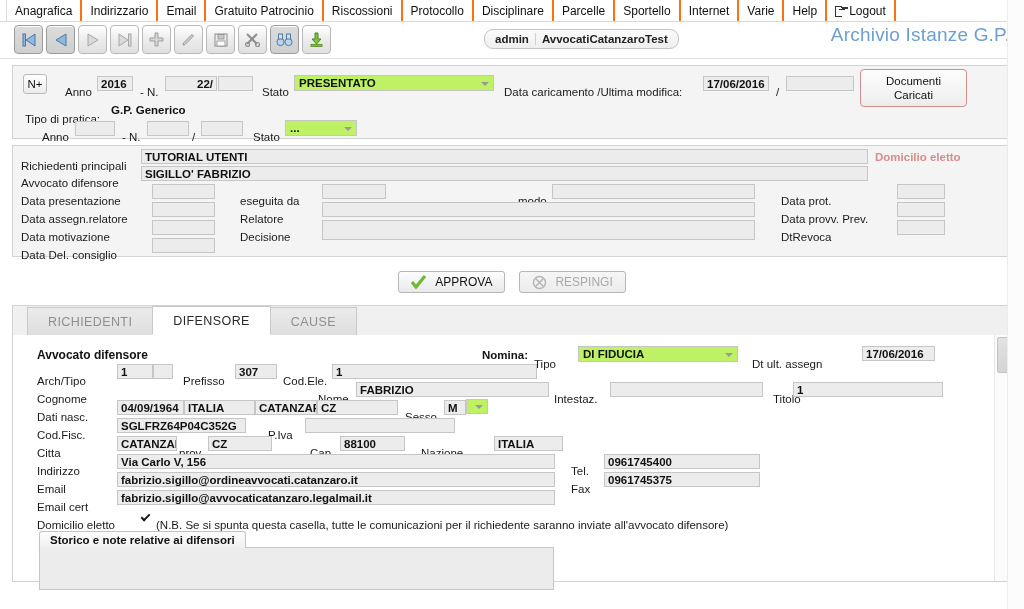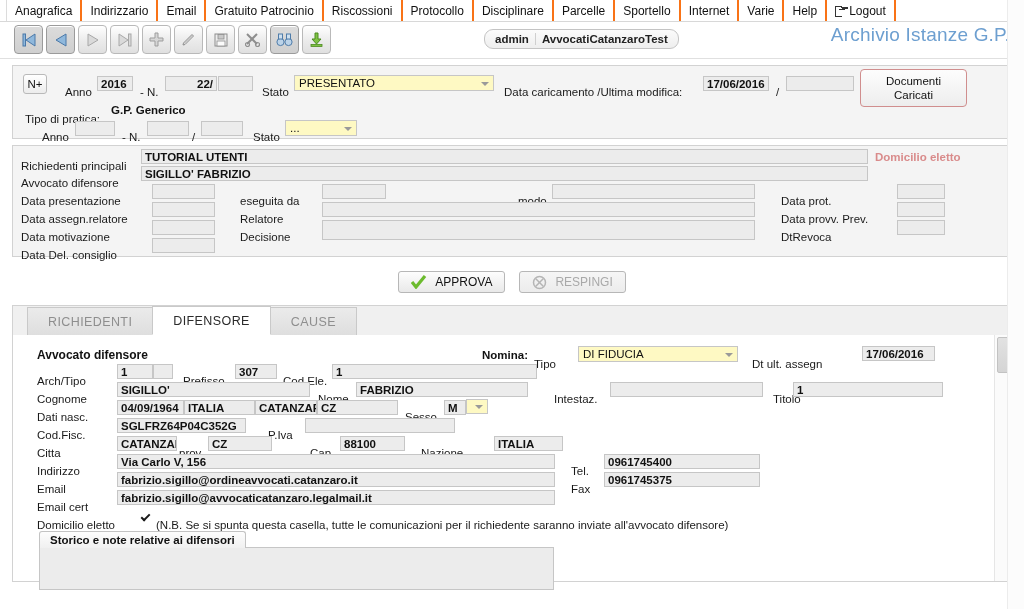--- a/index.html
+++ b/index.html
@@ -65,22 +65,22 @@
   
   .fld{
     background:#ececec;border:1px solid #c6c6c6;
     height:15px;line-height:15px;font-size:11.5px;
     font-weight:bold;color:#111;padding:0 3px;
     box-sizing:border-box;display:inline-block;overflow:hidden;
     white-space:nowrap;
   }
   .fld.num{text-align:right;}
   .sel{
-    background:#fef9c3;border:1px solid #c6c6c6;height:16px;
-    font-size:11.5px;font-weight:normal;color:#111;
+    background:#bef264;border:1px solid #c6c6c6;height:16px;
+    font-size:11.5px;font-weight:bold;color:#111;
     box-sizing:border-box;position:relative;padding:0 16px 0 4px;
     line-height:15px;display:inline-block;white-space:nowrap;overflow:hidden;
   }
   .sel .arw{
     position:absolute;right:4px;top:6px;width:0;height:0;
     border-left:4px solid transparent;border-right:4px solid transparent;
     border-top:4px solid #9a9a9a;
   }
   .lbl{font-size:11.5px;color:#1a1a1a;white-space:nowrap;margin-top:9px;}
   .lbl-b{font-size:11.5px;color:#111;font-weight:bold;white-space:nowrap;}
@@ -423,23 +423,22 @@
     <div class="lbl abs" style="left:24px;top:31px;">Arch/Tipo</div>
     <div class="fld abs" style="left:104px;top:29px;width:36px;">1</div>
     <div class="fld abs" style="left:140px;top:29px;width:20px;"></div>
     <div class="lbl abs" style="left:170px;top:31px;">Prefisso</div>
     <div class="fld abs" style="left:222px;top:29px;width:42px;">307</div>
     <div class="lbl abs" style="left:270px;top:31px;">Cod.Ele.</div>
     <div class="fld abs" style="left:319px;top:29px;width:205px;">1</div>
 
     
     <div class="lbl abs" style="left:24px;top:49px;">Cognome</div>
-    <div class="fld abs" style="left:104px;top:47px;width:193px;">SIGILLO'</div>
     <div class="lbl abs" style="left:305px;top:49px;">Nome</div>
-    <div class="fld abs" style="left:343px;top:47px;width:172px;">FABRIZIO</div>
+    <div class="fld abs" style="left:343px;top:47px;width:193px;">FABRIZIO</div>
     <div class="lbl abs" style="left:541px;top:49px;">Intestaz.</div>
     <div class="fld abs" style="left:597px;top:47px;width:153px;"></div>
     <div class="lbl abs" style="left:760px;top:49px;">Titolo</div>
     <div class="fld abs" style="left:780px;top:47px;width:150px;">1</div>
 
     
     <div class="lbl abs" style="left:24px;top:67px;">Dati nasc.</div>
     <div class="fld abs" style="left:104px;top:65px;width:67px;">04/09/1964</div>
     <div class="fld abs" style="left:171px;top:65px;width:71px;">ITALIA</div>
     <div class="fld abs" style="left:242px;top:65px;width:62px;">CATANZARO</div>

